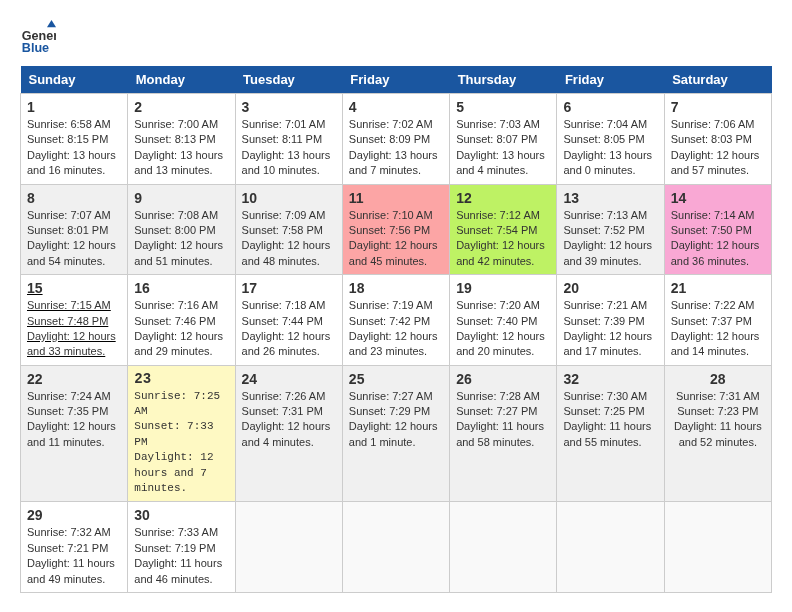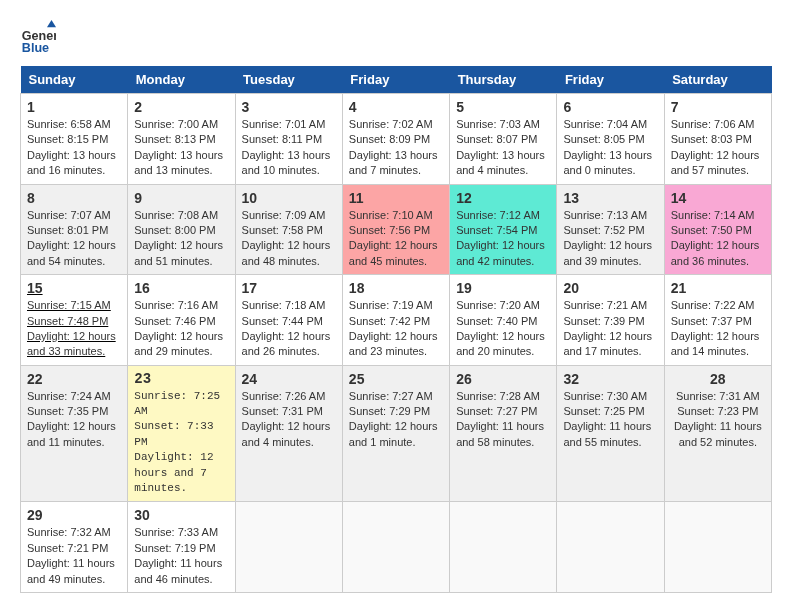--- a/index.html
+++ b/index.html
@@ -152,21 +152,21 @@
           <div class="day-info">Sunrise: 7:08 AM<br>Sunset: 8:00 PM<br>Daylight: 12 hours and 51 minutes.</div>
         </td>
         <td style="background-color: rgb(240, 240, 240);">
           <span class="day-number">10</span>
           <div class="day-info">Sunrise: 7:09 AM<br>Sunset: 7:58 PM<br>Daylight: 12 hours and 48 minutes.</div>
         </td>
         <td style="background-color: #fca5a5;">
           <span class="day-number">11</span>
           <div class="day-info">Sunrise: 7:10 AM<br>Sunset: 7:56 PM<br>Daylight: 12 hours and 45 minutes.</div>
         </td>
-        <td style="background-color: #5eead4; margin-left: 40px;">
+        <td style="background-color: #bef264; margin-left: 40px;">
           <span class="day-number">12</span>
           <div class="day-info">Sunrise: 7:12 AM<br>Sunset: 7:54 PM<br>Daylight: 12 hours and 42 minutes.</div>
         </td>
         <td style="background-color: rgb(240, 240, 240); margin-left: 25px;">
           <span class="day-number">13</span>
           <div class="day-info">Sunrise: 7:13 AM<br>Sunset: 7:52 PM<br>Daylight: 12 hours and 39 minutes.</div>
         </td>
         <td style="background-color: #f9a8d4;">
           <span class="day-number">14</span>
           <div class="day-info">Sunrise: 7:14 AM<br>Sunset: 7:50 PM<br>Daylight: 12 hours and 36 minutes.</div>

